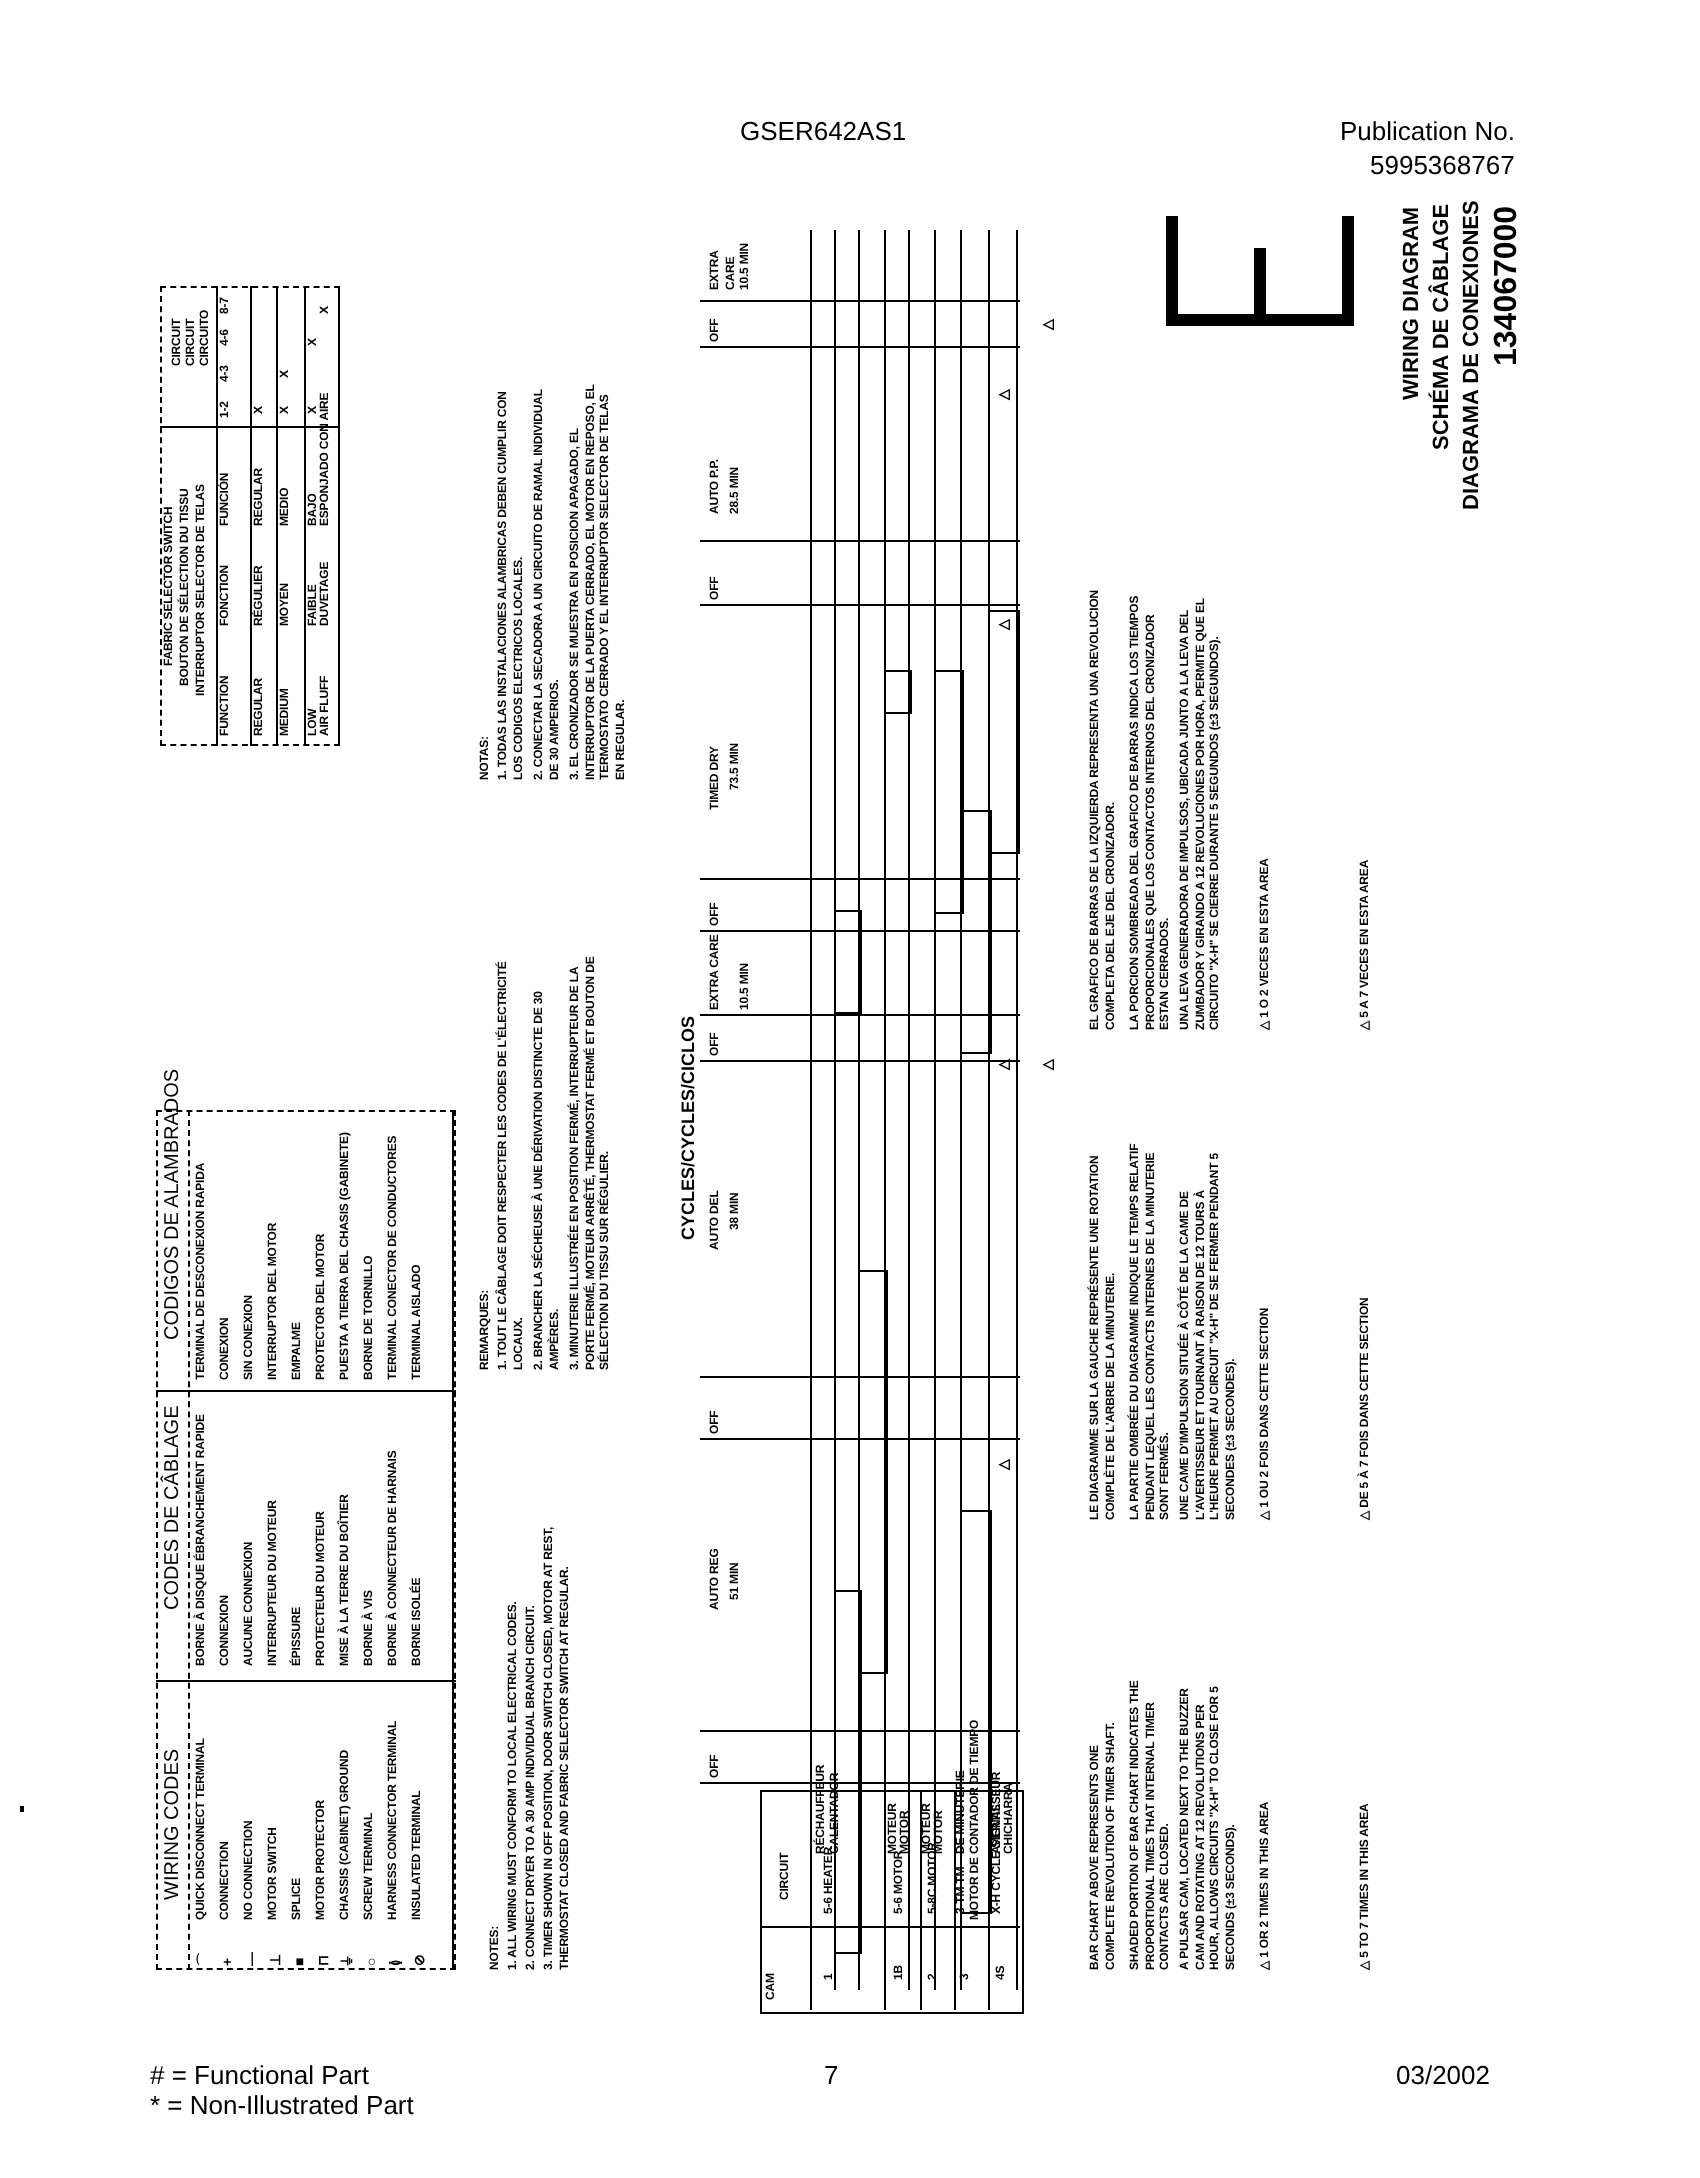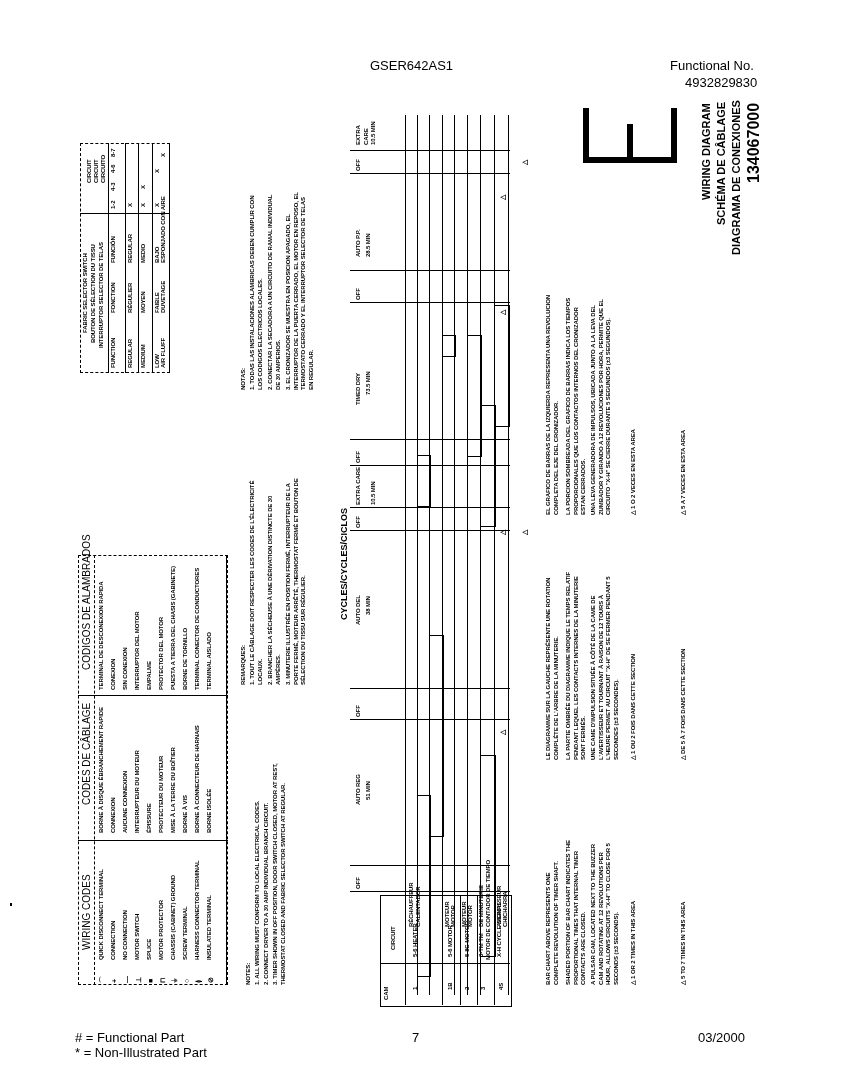--- a/index.html
+++ b/index.html
@@ -10,22 +10,22 @@
   .small { font-size:7px; font-weight:bold; line-height:9px; }
   .box { position:absolute; border:1px solid #000; }
   .dash { position:absolute; border:1px dashed #000; }
   .hl { position:absolute; height:1px; background:#000; }
   .vl { position:absolute; width:1px; background:#000; }
 </style>
 </head>
 <body>
 
 <div class="hdr" style="left:370px;top:58px;">GSER642AS1</div>
-<div class="hdr" style="left:670px;top:58px;">Functional No.</div>
-<div class="hdr" style="left:685px;top:75px;">4932829830</div>
+<div class="hdr" style="left:670px;top:58px;">Publication No.</div>
+<div class="hdr" style="left:685px;top:75px;">5995368767</div>
 
 <div style="position:absolute;left:583px;top:108px;width:100px;height:55px;">
   <div class="vl" style="left:0;top:0;width:6px;height:55px;"></div>
   <div class="hl" style="left:0;top:49px;width:94px;height:6px;"></div>
   <div class="vl" style="left:88px;top:0;width:6px;height:55px;"></div>
   <div class="vl" style="left:44px;top:16px;width:6px;height:39px;"></div>
 </div>
 <div class="rot" style="left:700px;top:200px;font-size:11px;font-weight:bold;">WIRING DIAGRAM</div>
 <div class="rot" style="left:715px;top:225px;font-size:11px;font-weight:bold;">SCHÉMA DE CÂBLAGE</div>
 <div class="rot" style="left:730px;top:255px;font-size:11px;font-weight:bold;">DIAGRAMA DE CONEXIONES</div>
@@ -263,13 +263,13 @@
 <div class="rot tiny" style="left:630px;top:760px;"><span>△ </span><span>1 OU 2 FOIS DANS CETTE SECTION</span></div>
 <div class="rot tiny" style="left:680px;top:760px;"><span>△ </span><span>DE 5 À 7 FOIS DANS CETTE SECTION</span></div>
 <div class="rot tiny" style="left:630px;top:515px;"><span>△ </span><span>1 O 2 VECES EN ESTA AREA</span></div>
 <div class="rot tiny" style="left:680px;top:515px;"><span>△ </span><span>5 A 7 VECES EN ESTA AREA</span></div>
 
 <div style="position:absolute;left:10px;top:903px;width:2px;height:3px;background:#000;"></div>
 
 <div class="hdr" style="left:75px;top:1030px;"># = Functional Part</div>
 <div class="hdr" style="left:75px;top:1045px;">* = Non-Illustrated Part</div>
 <div class="hdr" style="left:412px;top:1030px;">7</div>
-<div class="hdr" style="left:698px;top:1030px;">03/2000</div>
+<div class="hdr" style="left:698px;top:1030px;">03/2002</div>
 
 </body></html>

